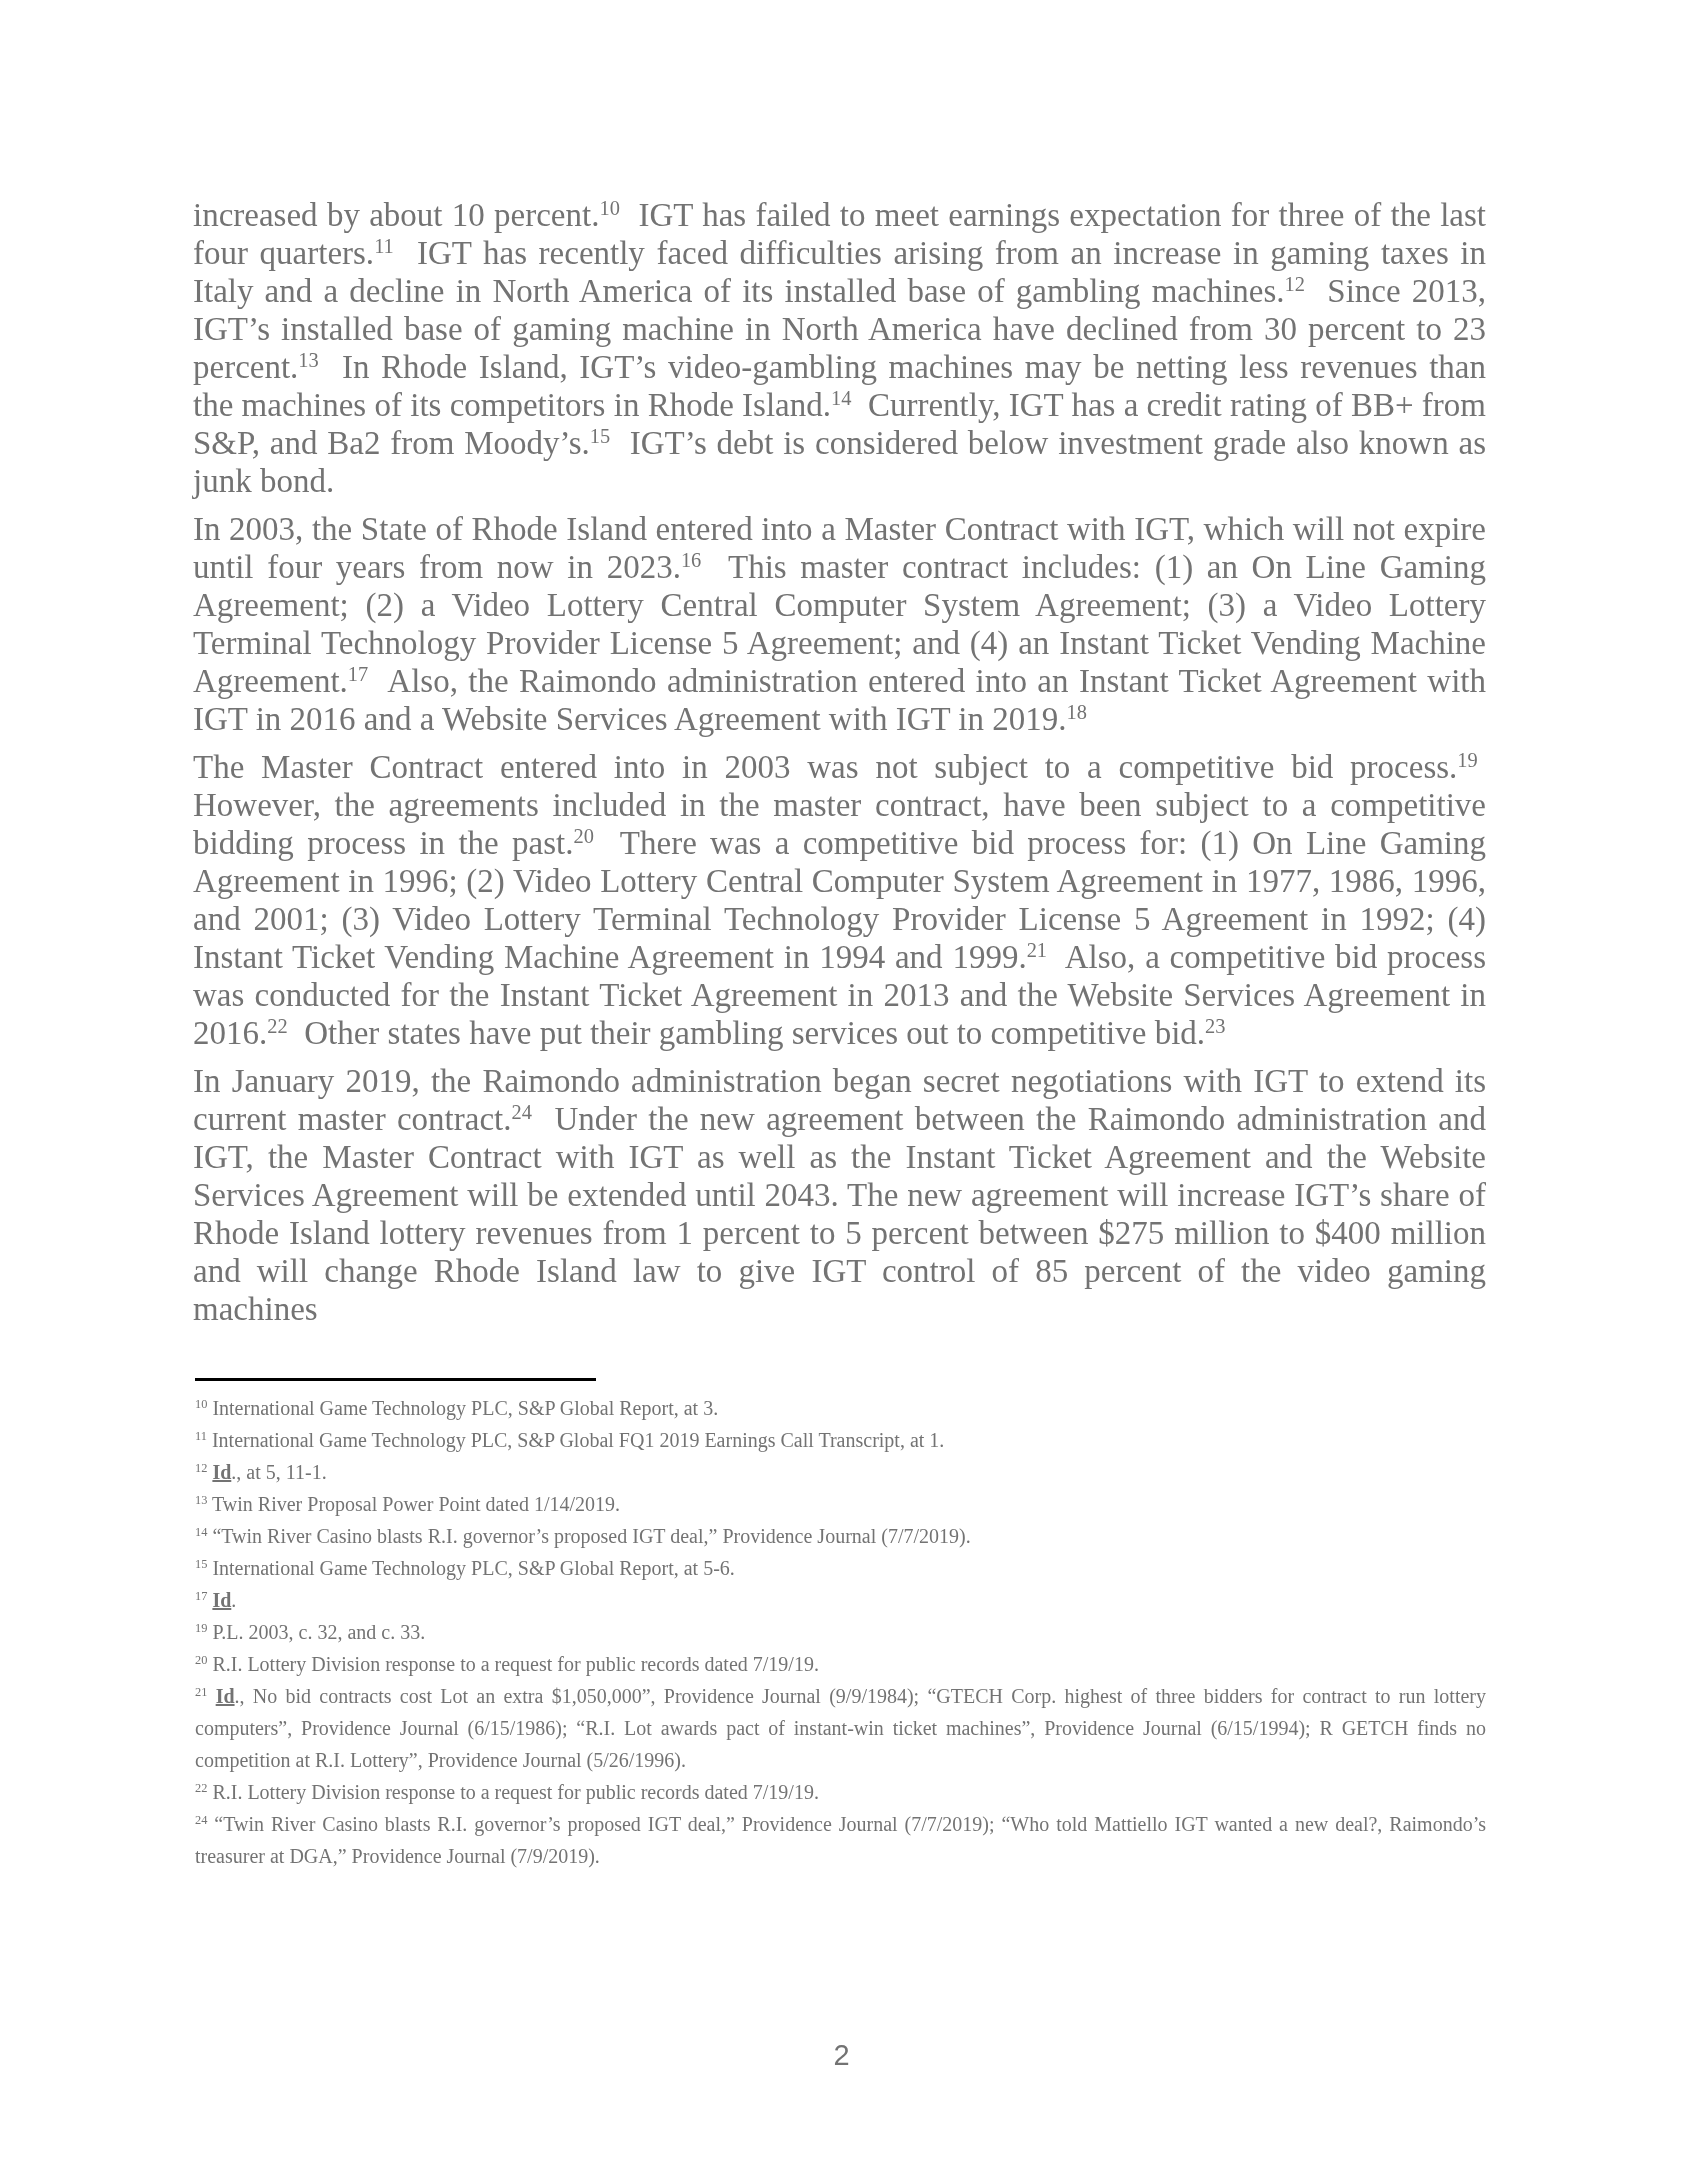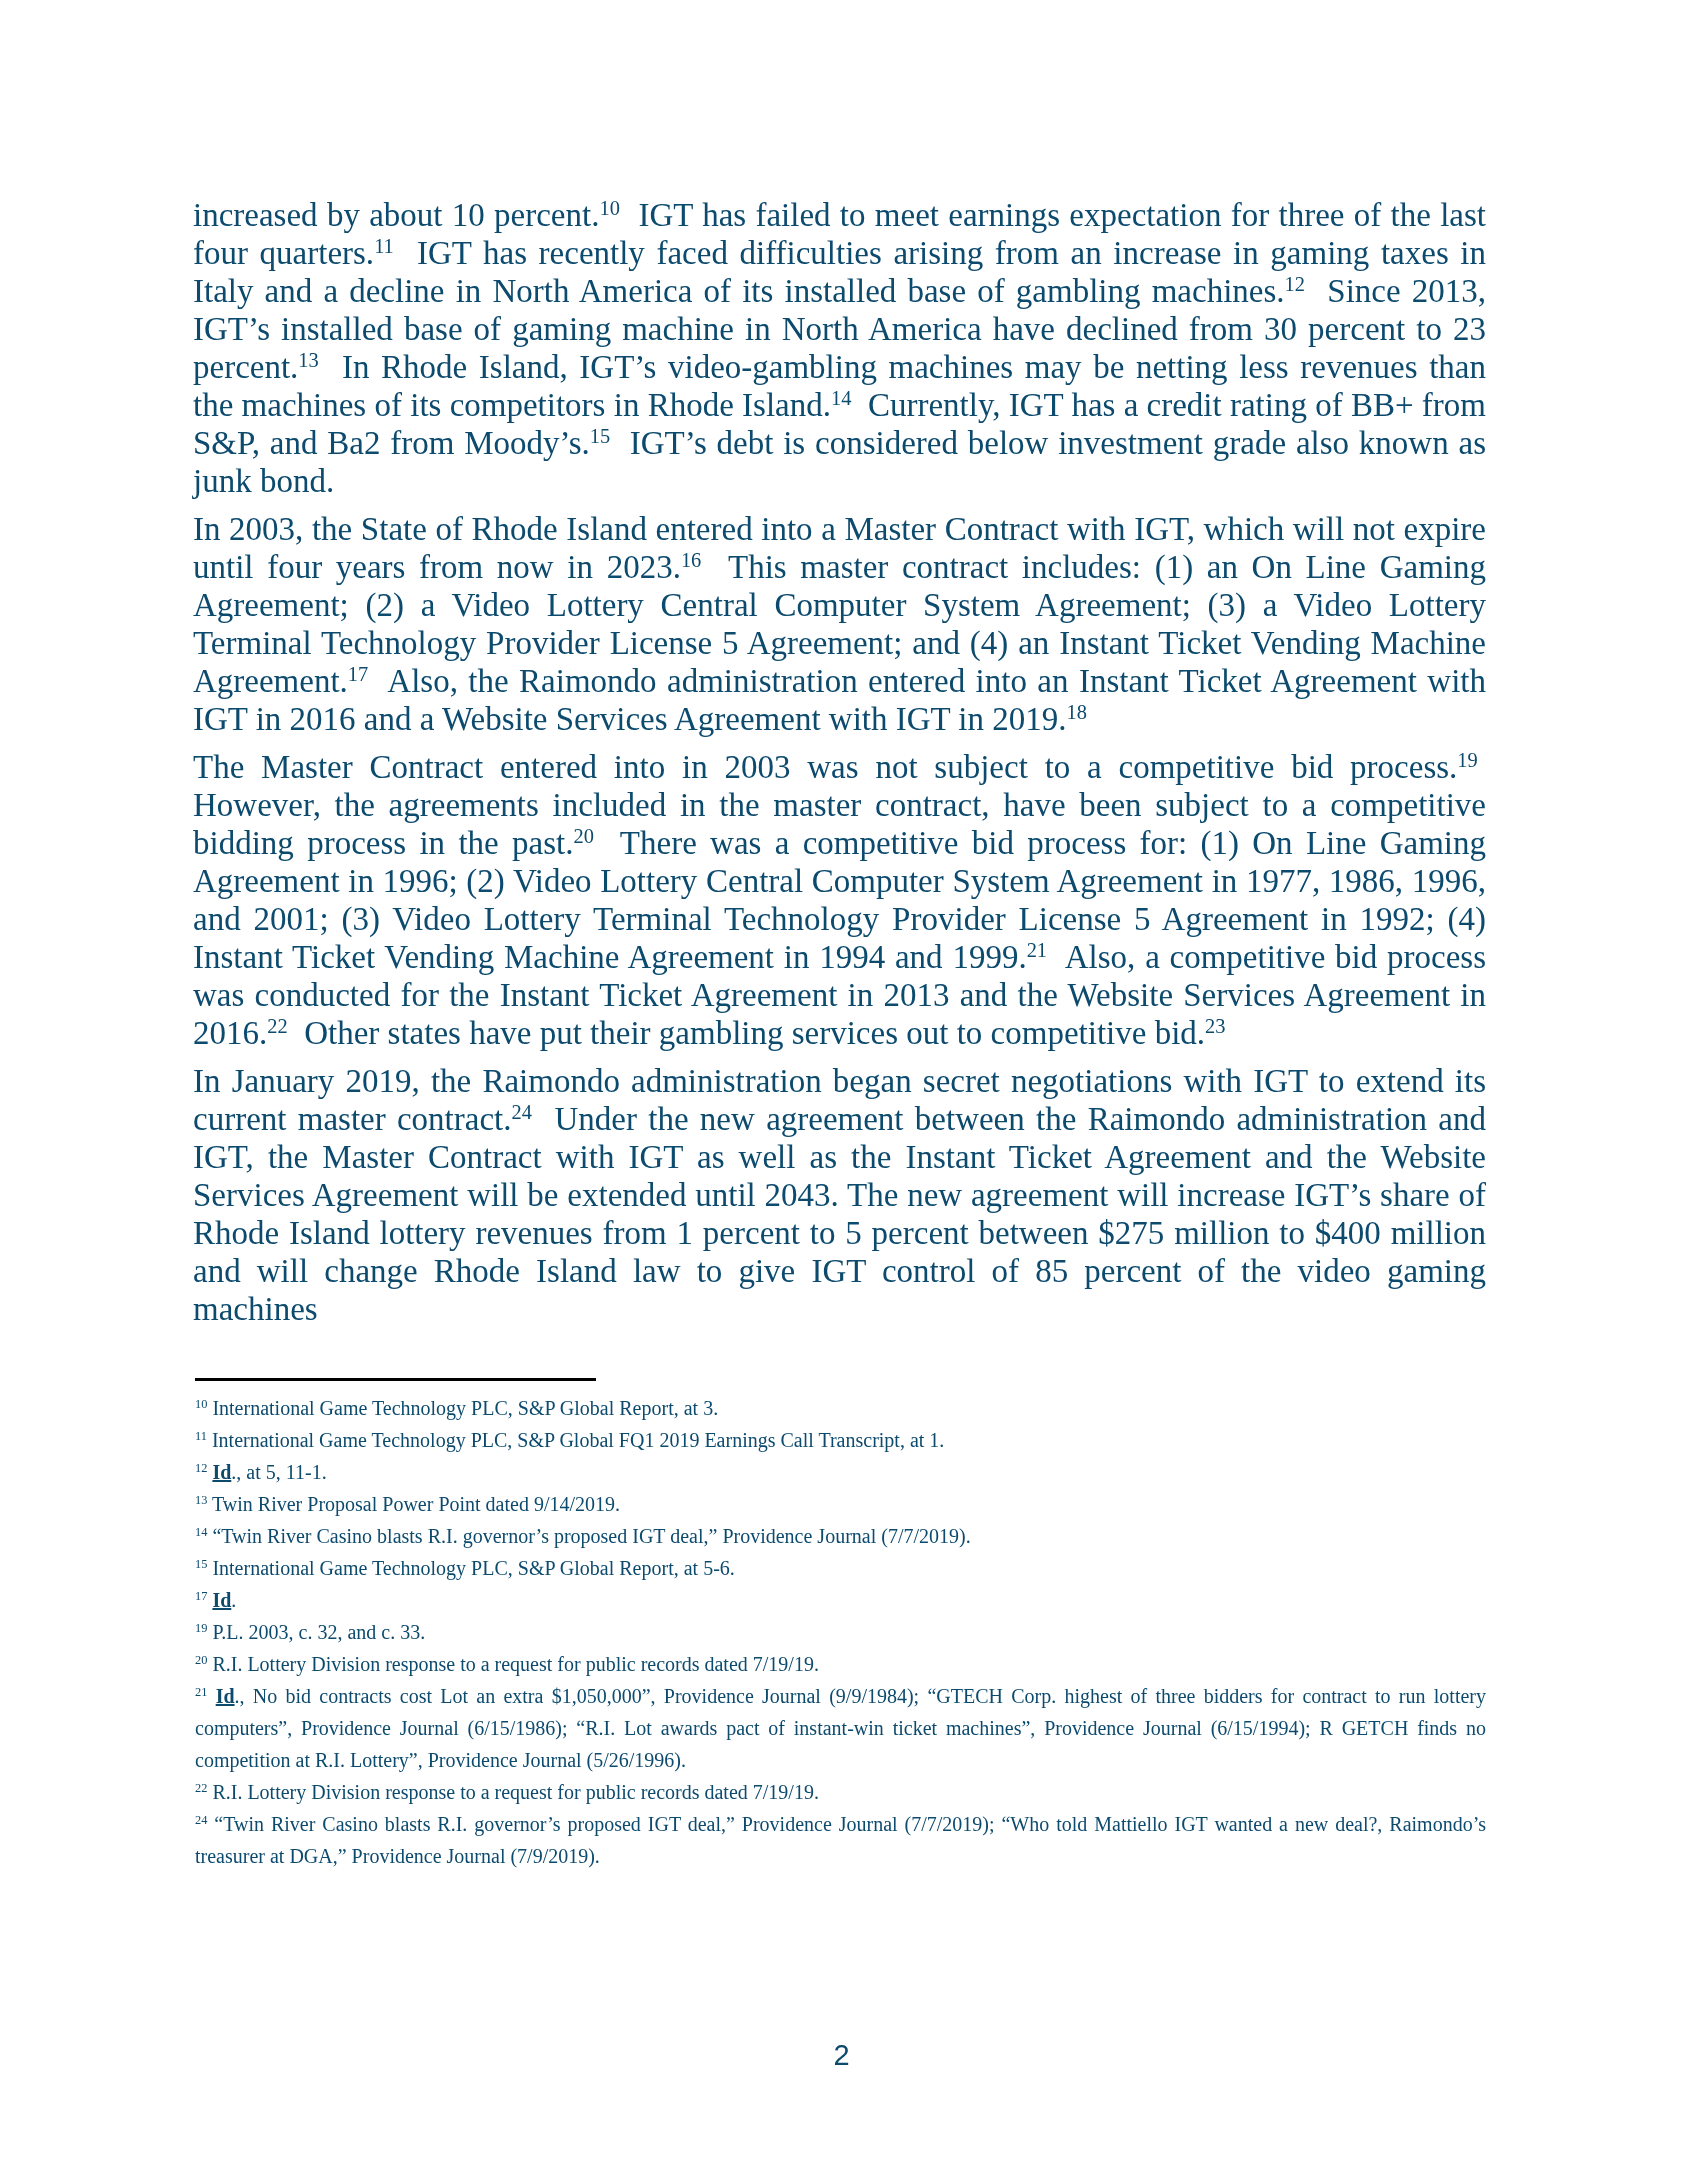--- a/index.html
+++ b/index.html
@@ -5,21 +5,21 @@
   html, body {
     margin: 0;
     padding: 0;
     background: #ffffff;
   }
   .page {
     position: relative;
     width: 1683px;
     height: 2178px;
     background: #ffffff;
-    color: #0c4a6e;
+    color: #737373;
     font-family: "Liberation Serif", "DejaVu Serif", serif;
     overflow: hidden;
   }
   .body-text {
     position: absolute;
     left: 193px;
     width: 1293px;
     top: 196px;
     font-size: 33px;
     line-height: 38px;
@@ -81,21 +81,21 @@
     <p><span>The Master Contract entered into in 2003 was not subject to a competitive bid process.</span><sup>19</sup><span>&nbsp; However, the agreements included in the master contract, have been subject to a competitive bidding process in the past.</span><sup>20</sup><span>&nbsp; There was a competitive bid process for: (1) On Line Gaming Agreement in 1996; (2) Video Lottery Central Computer System Agreement in 1977, 1986, 1996, and 2001; (3) Video Lottery Terminal Technology Provider License 5 Agreement in 1992; (4) Instant Ticket Vending Machine Agreement in 1994 and 1999.</span><sup>21</sup><span>&nbsp; Also, a competitive bid process was conducted for the Instant Ticket Agreement in 2013 and the Website Services Agreement in 2016.</span><sup>22</sup><span>&nbsp; Other states have put their gambling services out to competitive bid.</span><sup>23</sup></p>
     <p><span>In January 2019, the Raimondo administration began secret negotiations with IGT to extend its current master contract.</span><sup>24</sup><span>&nbsp; Under the new agreement between the Raimondo administration and IGT, the Master Contract with IGT as well as the Instant Ticket Agreement and the Website Services Agreement will be extended until 2043. The new agreement will increase IGT’s share of Rhode Island lottery revenues from 1 percent to 5 percent between $275 million to $400 million and will change Rhode Island law to give IGT control of 85 percent of the video gaming machines</span></p>
   </div>
 
   <div class="footnote-separator"></div>
 
   <div class="footnotes">
     <div class="footnote"><sup>10</sup><span> International Game Technology PLC, S&amp;P Global Report, at 3.</span></div>
     <div class="footnote"><sup>11</sup><span> International Game Technology PLC, S&amp;P Global FQ1 2019 Earnings Call Transcript, at 1.</span></div>
     <div class="footnote"><sup>12</sup><span> </span><span class="u">Id</span><span>., at 5, 11-1.</span></div>
-    <div class="footnote"><sup>13</sup><span> Twin River Proposal Power Point dated 9/14/2019.</span></div>
+    <div class="footnote"><sup>13</sup><span> Twin River Proposal Power Point dated 1/14/2019.</span></div>
     <div class="footnote"><sup>14</sup><span> “Twin River Casino blasts R.I. governor’s proposed IGT deal,” Providence Journal (7/7/2019).</span></div>
     <div class="footnote"><sup>15</sup><span> International Game Technology PLC, S&amp;P Global Report, at 5-6.</span></div>
     <div class="footnote"><sup>17</sup><span> </span><span class="u">Id</span><span>.</span></div>
     <div class="footnote"><sup>19</sup><span> P.L. 2003, c. 32, and c. 33.</span></div>
     <div class="footnote"><sup>20</sup><span> R.I. Lottery Division response to a request for public records dated 7/19/19.</span></div>
     <div class="footnote"><sup>21</sup><span> </span><span class="u">Id</span><span>., No bid contracts cost Lot an extra $1,050,000”, Providence Journal (9/9/1984); “GTECH Corp. highest of three bidders for contract to run lottery computers”, Providence Journal (6/15/1986); “R.I. Lot awards pact of instant-win ticket machines”, Providence Journal (6/15/1994); R GETCH finds no competition at R.I. Lottery”, Providence Journal (5/26/1996).</span></div>
     <div class="footnote"><sup>22</sup><span> R.I. Lottery Division response to a request for public records dated 7/19/19.</span></div>
     <div class="footnote"><sup>24</sup><span> “Twin River Casino blasts R.I. governor’s proposed IGT deal,” Providence Journal (7/7/2019); “Who told Mattiello IGT wanted a new deal?, Raimondo’s treasurer at DGA,” Providence Journal (7/9/2019).</span></div>
   </div>
 

